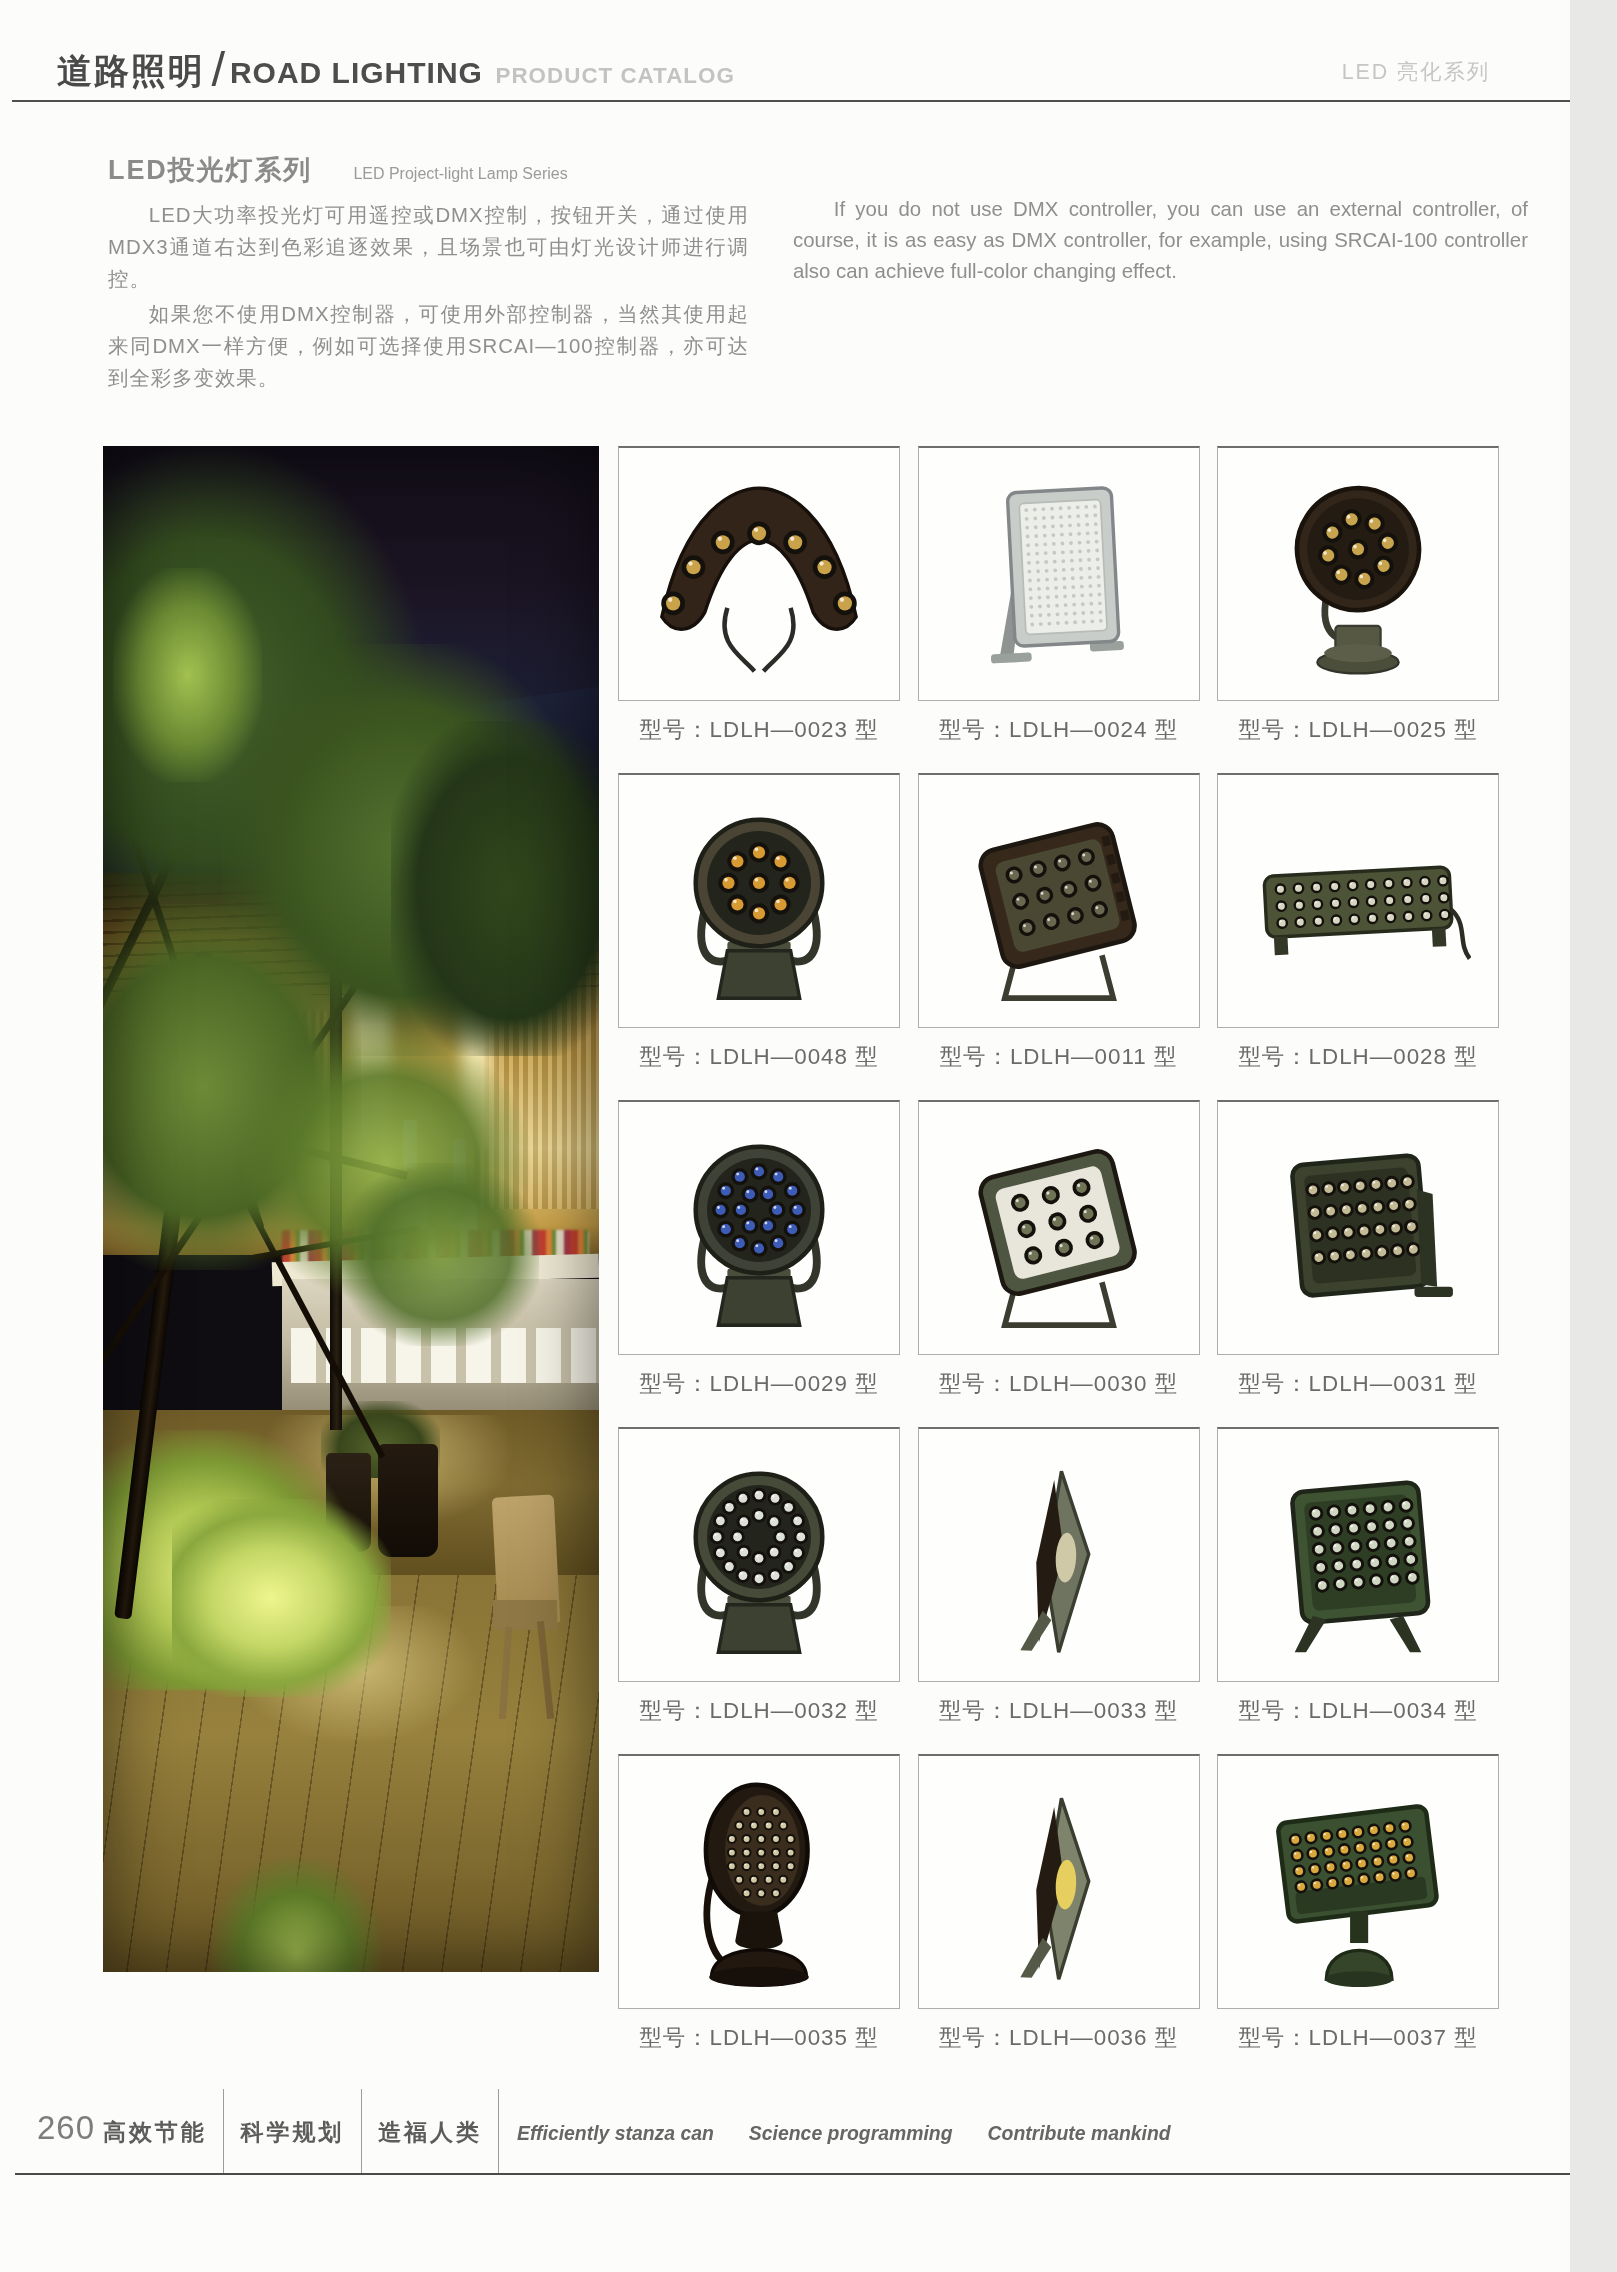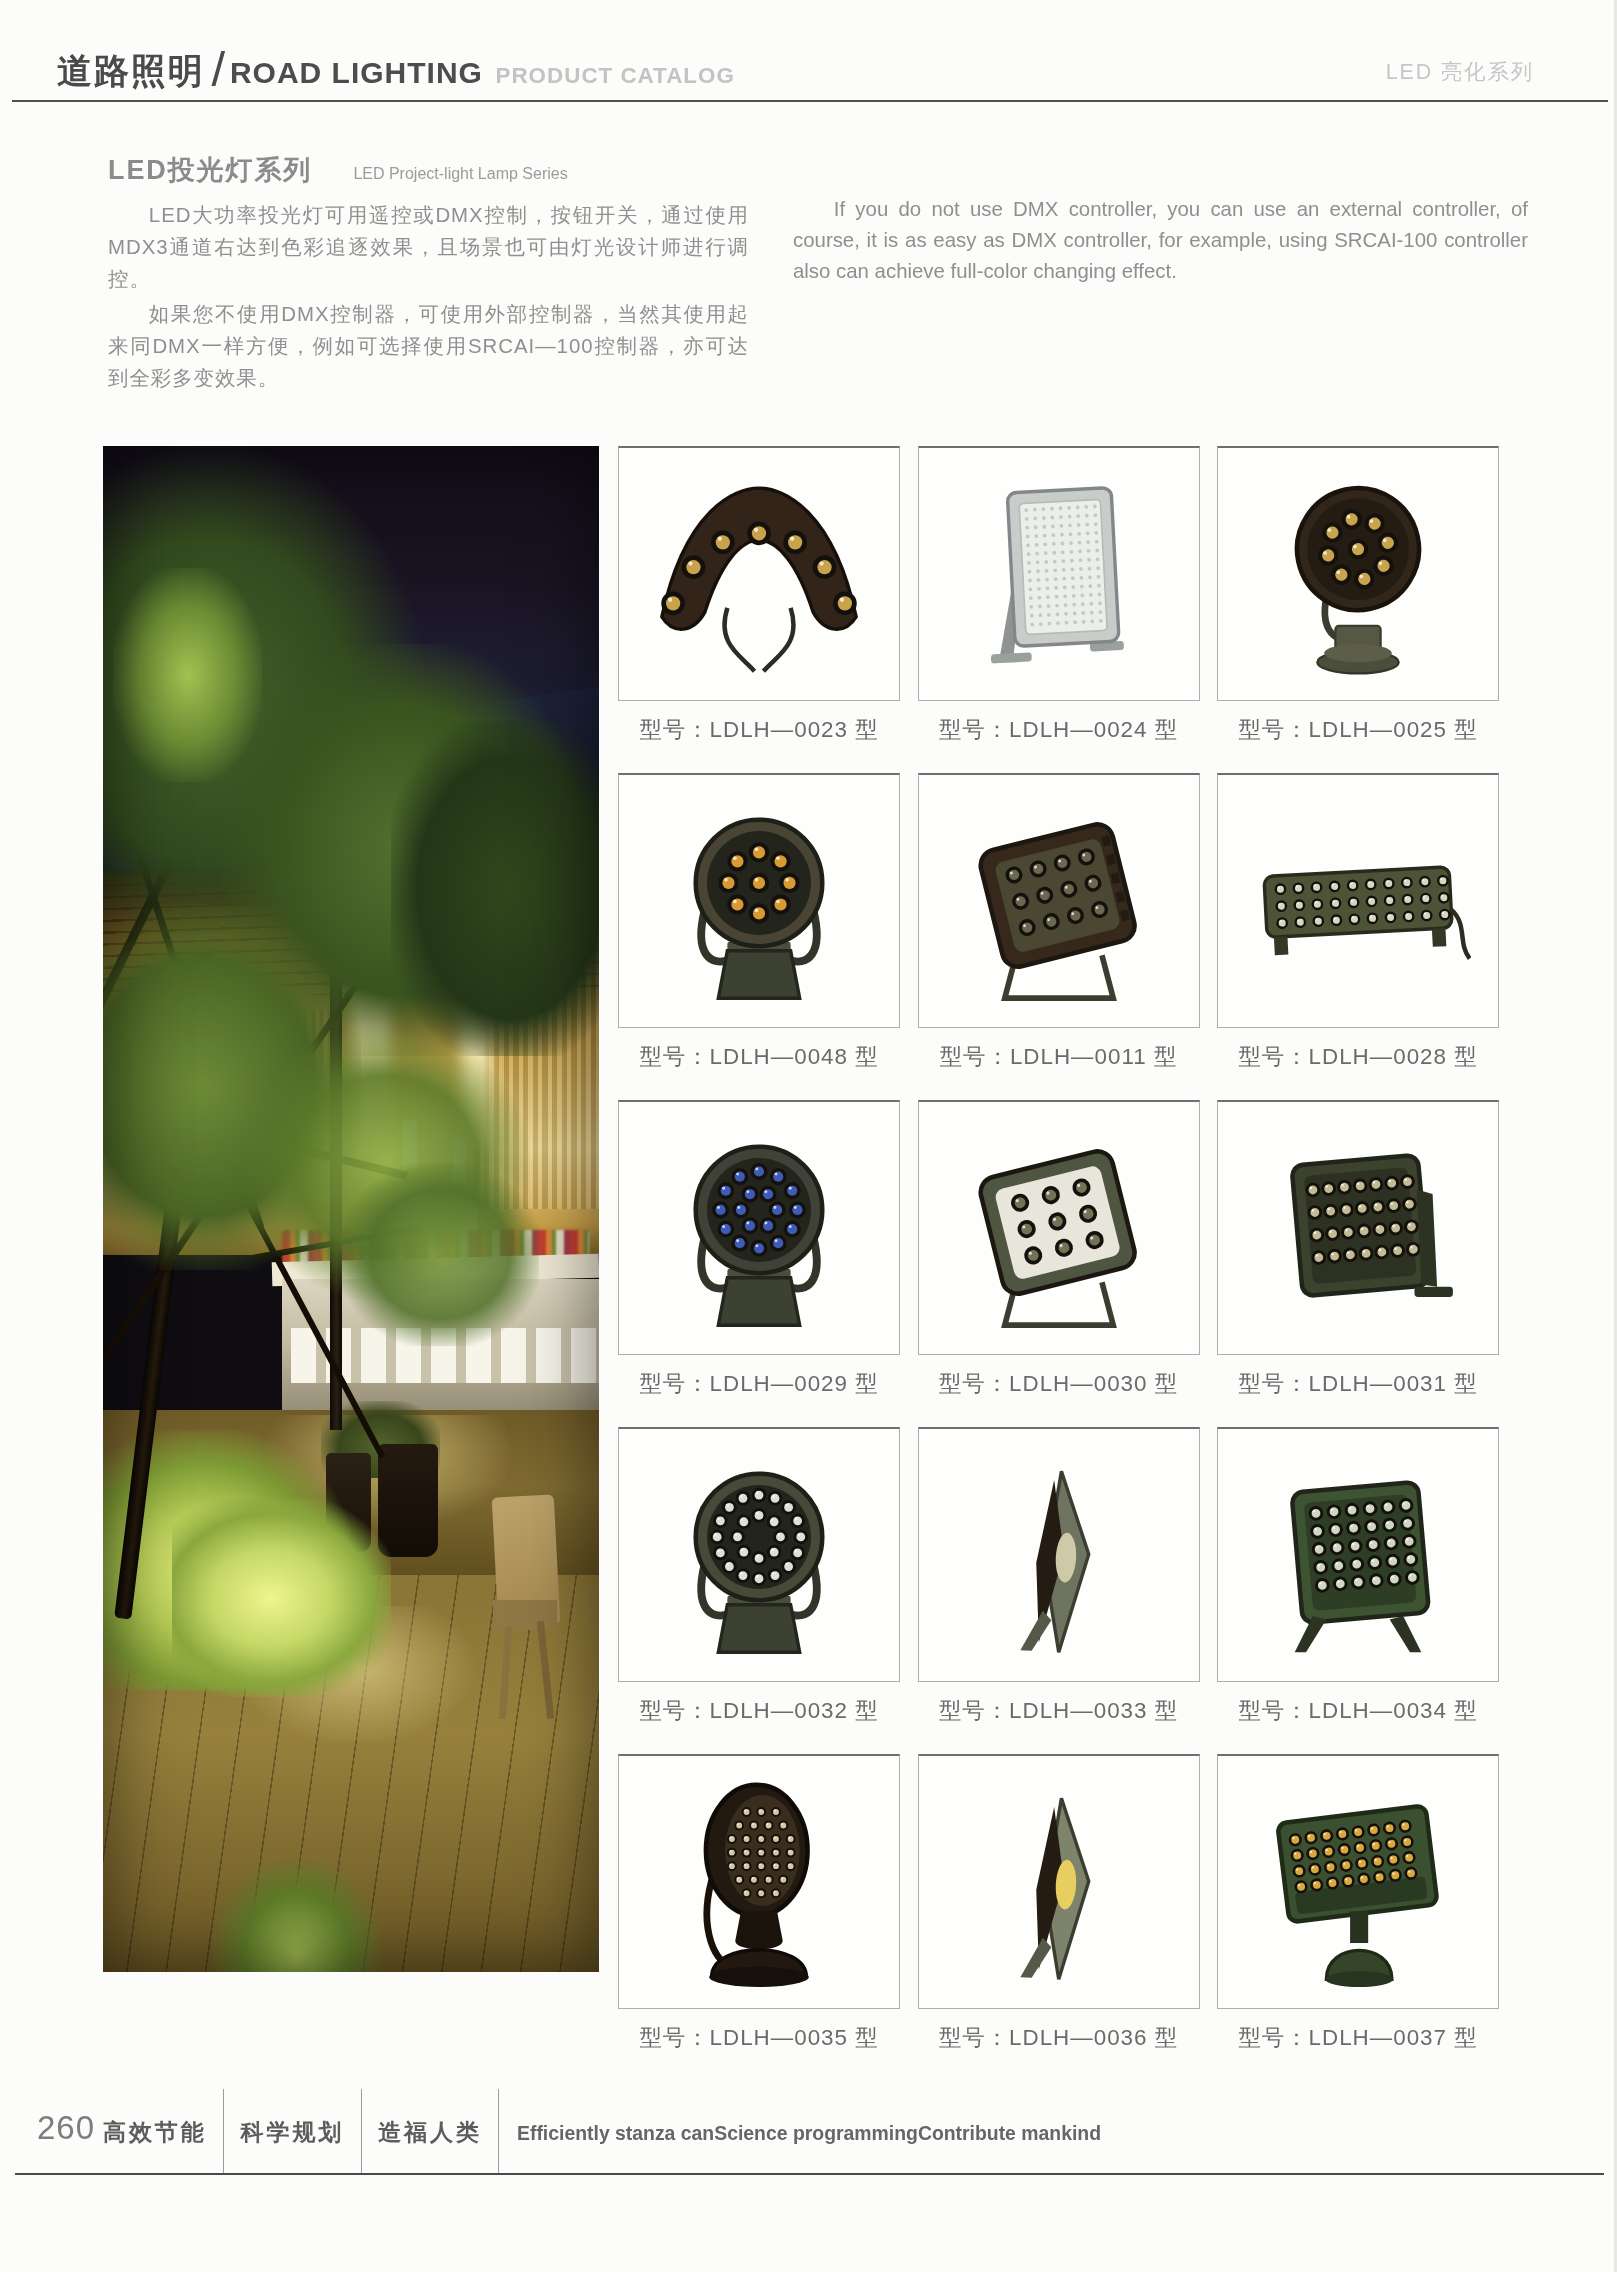--- a/index.html
+++ b/index.html
@@ -1,17 +1,17 @@
 <!DOCTYPE html>
 <html style="font-size:7.8px"><head>
 <meta charset="utf-8">
 <style>
   html,body{margin:0;padding:0;background:#e8e8e6;}
   #page{position:relative;width:1570px;height:2273px;background:#fcfcfa;overflow:hidden;
-        font-family:"Liberation Sans",sans-serif;color:#555;padding-left:44px;}
+        font-family:"Liberation Sans",sans-serif;color:#555;}
   
   .hdr-left{position:absolute;left:57px;top:38px;display:flex;align-items:baseline;white-space:nowrap;}
   .hdr-zh{font-size:35px;font-weight:bold;color:#4a4a4a;letter-spacing:1.9px;}
   .hdr-slash{font-size:49px;font-weight:300;color:#4a4a4a;margin:0 4.9px 0 6.8px;transform:translateY(2.9px);display:inline-block;}
   .hdr-en{font-size:30px;font-weight:bold;color:#4d4d4d;letter-spacing:1px;}
   .hdr-sub{font-size:22.4px;font-weight:bold;color:#c3c3c3;margin-left:12.6px;letter-spacing:1px;}
   .hdr-series{position:absolute;right:80px;top:57px;font-size:21.4px;color:#c6c6c6;letter-spacing:1.9px;}
   .hdr-rule{position:absolute;left:12px;top:100px;width:1596px;height:2.4px;background:#4f4f4f;}
   
   .sec-title{position:absolute;left:108px;top:152px;white-space:nowrap;}
@@ -80,21 +80,21 @@
   .imgbox{box-sizing:border-box;width:282px;height:255px;background:#fefefd;
           border:1px solid #aeaeae;border-top:2.4px solid #6e6e6e;
           display:flex;align-items:center;justify-content:center;}
   .imgbox svg{width:226px;height:226px;}
   .cap{margin-top:12.6px;text-align:center;font-size:22.4px;color:#6a6a6a;letter-spacing:1px;white-space:nowrap;}
   
   .ftr-pg{position:absolute;left:37px;top:2109px;font-size:33px;color:#7d7d7d;letter-spacing:1px;}
   .ftr-zh{position:absolute;left:103px;top:2089px;height:86px;display:flex;align-items:center;}
   .ftr-zh .fs{font-size:23px;font-weight:bold;color:#5c5c5c;letter-spacing:2.9px;}
   .fdiv{width:1px;height:86px;background:#9c9c9c;margin:0 16.5px;}
-  .ftr-en{position:absolute;left:517px;top:2122px;display:flex;}
+  .ftr-en{position:absolute;left:517px;top:2122px;display:flex;gap:35px;font-style:italic;}
   .ftr-en .fe{font-size:19.4px;font-weight:bold;color:#666;}
   .ftr-rule{position:absolute;left:14.6px;top:2173px;width:1589px;height:1.9px;background:#4a4a4a;}
 </style>
 </head>
 <body>
 
 <div id="page">
 
   <div class="hdr-left">
     <span class="hdr-zh">道路照明</span>

